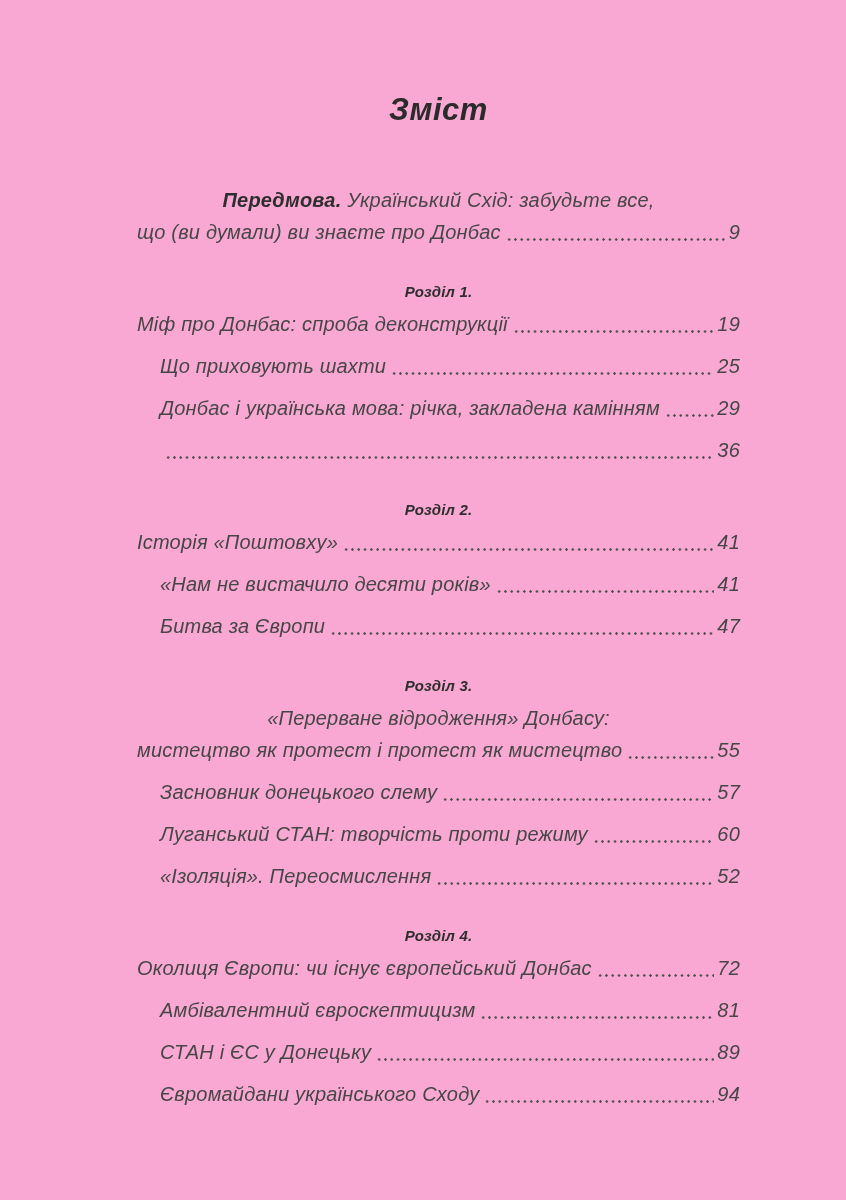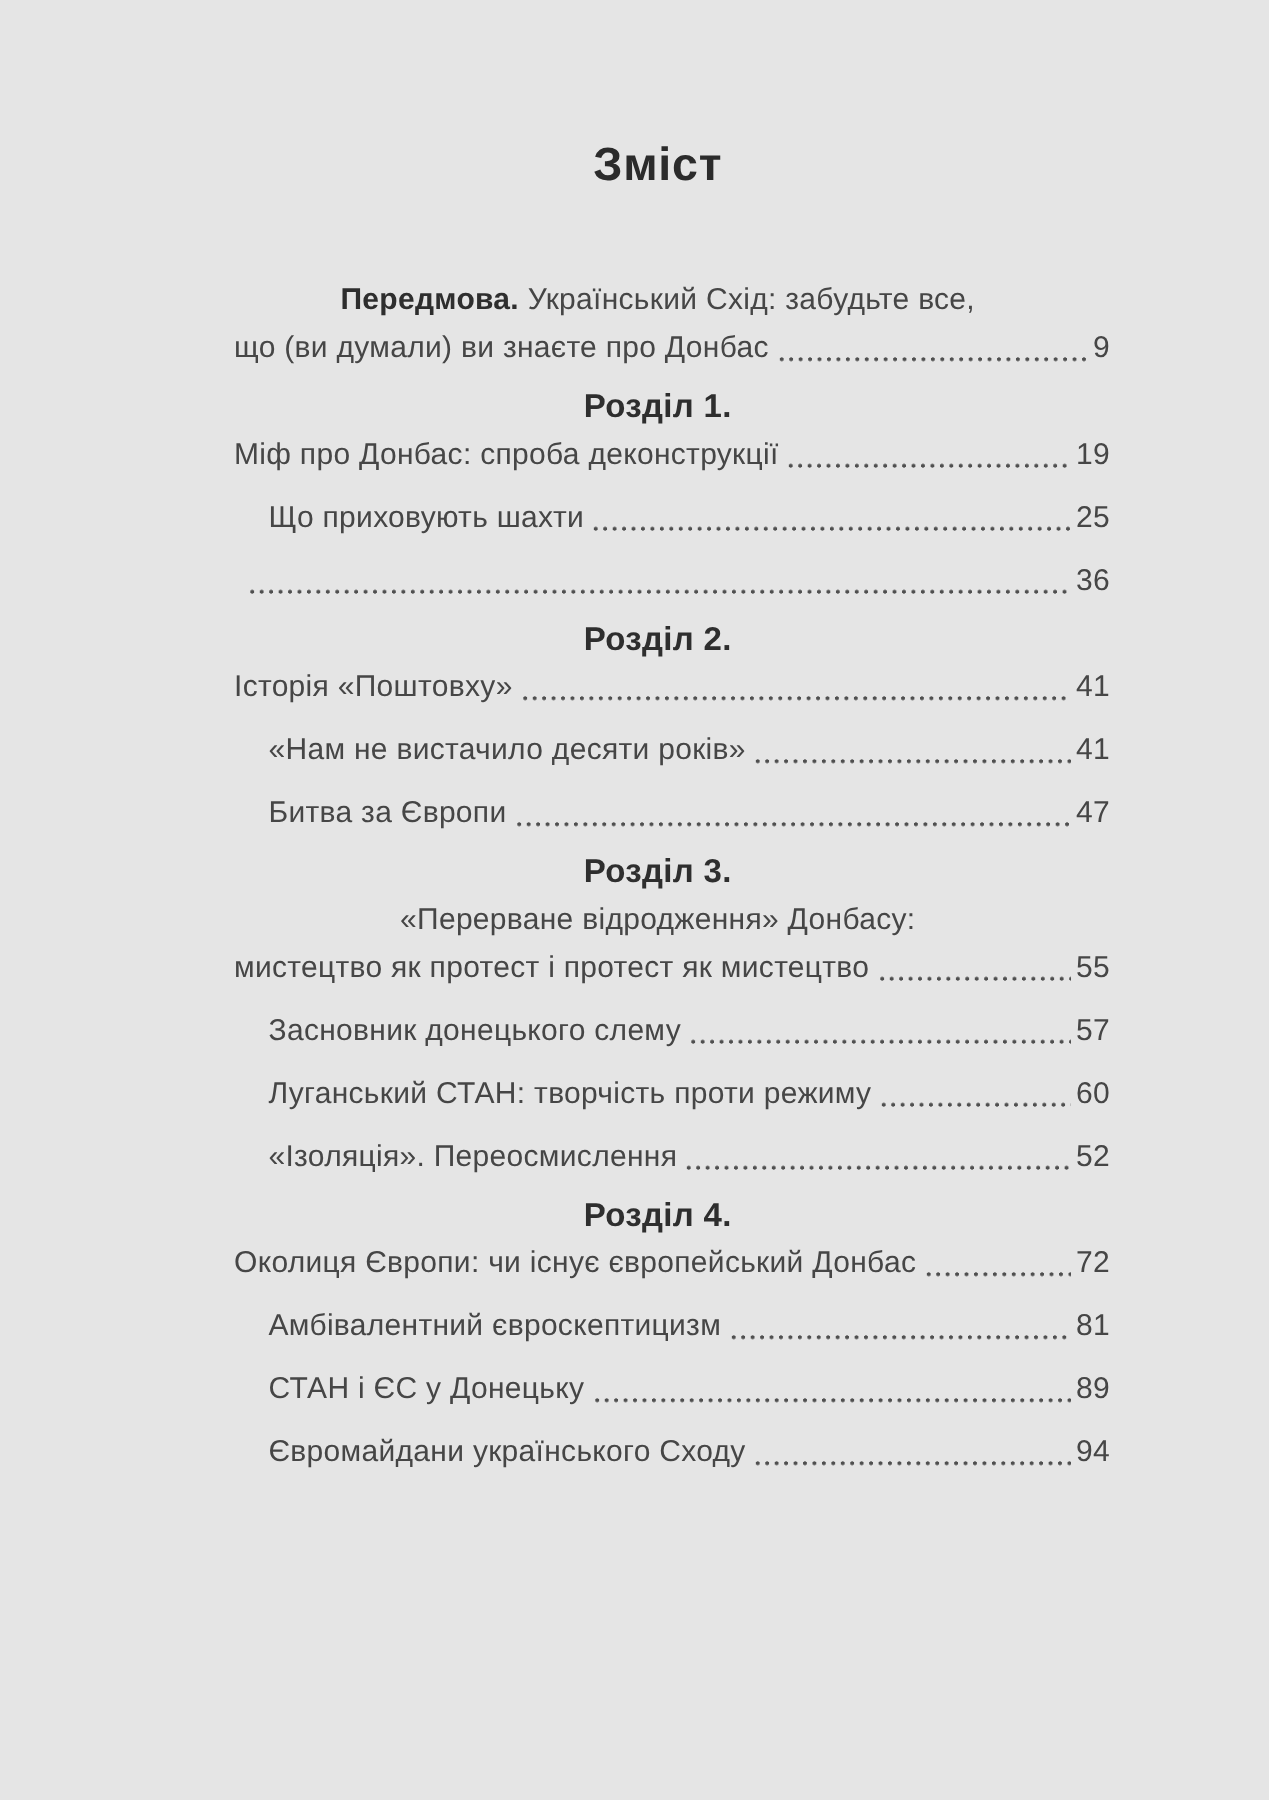--- a/index.html
+++ b/index.html
@@ -1,24 +1,25 @@
 <!DOCTYPE html>
 <html><head>
 <meta charset="utf-8">
 <style>
   * { margin: 0; padding: 0; box-sizing: border-box; }
   html, body { background: #ffffff; }
   .page {
     position: relative;
     width: 846px;
     height: 1200px;
-    background: #e5e5e5;
+    background: #f9a8d4;
     font-family: "Liberation Sans", sans-serif;
     color: #464646;
     overflow: hidden;
+    font-style: italic;
   }
   .title {
     position: absolute;
     top: 92px;
     left: 137px;
     width: 603px;
     text-align: center;
     font-size: 31px;
     font-weight: bold;
     color: #2b2b2b;
@@ -37,26 +38,26 @@
     line-height: 32px;
     white-space: nowrap;
   }
   .flexline {
     display: flex;
     align-items: baseline;
   }
   .heading {
     font-weight: bold;
     color: #2e2e2e;
-    font-size: 22px;
-    margin-top: 7px;
+    font-size: 15px;
+    margin-top: 28px;
   }
   .sub { margin-top: 10px; padding-left: 23px; }
   .bold-label { font-weight: bold; color: #2e2e2e; }
-  .txt { white-space: nowrap; margin-left: 19px; }
+  .txt { white-space: nowrap; }
   .leader {
     flex: 1 1 auto;
     align-self: flex-end;
     height: 3px;
     margin: 0 3px 7px 5px;
     min-width: 12px;
     background-image: radial-gradient(circle, #4f4f4f 1.15px, transparent 1.4px);
     background-size: 6.3px 3px;
     background-position: 0 100%;
     background-repeat: repeat-x;
@@ -85,20 +86,25 @@
       <div class="line heading">Розділ 1.</div>
       <div class="line flexline">
         <span class="txt">Міф про Донбас: спроба деконструкції</span>
         <span class="leader"></span>
         <span class="pagenum">19</span>
       </div>
       <div class="line flexline sub">
         <span class="txt">Що приховують шахти</span>
         <span class="leader"></span>
         <span class="pagenum">25</span>
+      </div>
+      <div class="line flexline sub">
+        <span class="txt">Донбас і українська мова: річка, закладена камінням</span>
+        <span class="leader"></span>
+        <span class="pagenum">29</span>
       </div>
       <div class="line flexline sub">
         <span class="leader"></span>
         <span class="pagenum">36</span>
       </div>
     </section>
 
     <section>
       <div class="line heading">Розділ 2.</div>
       <div class="line flexline">

